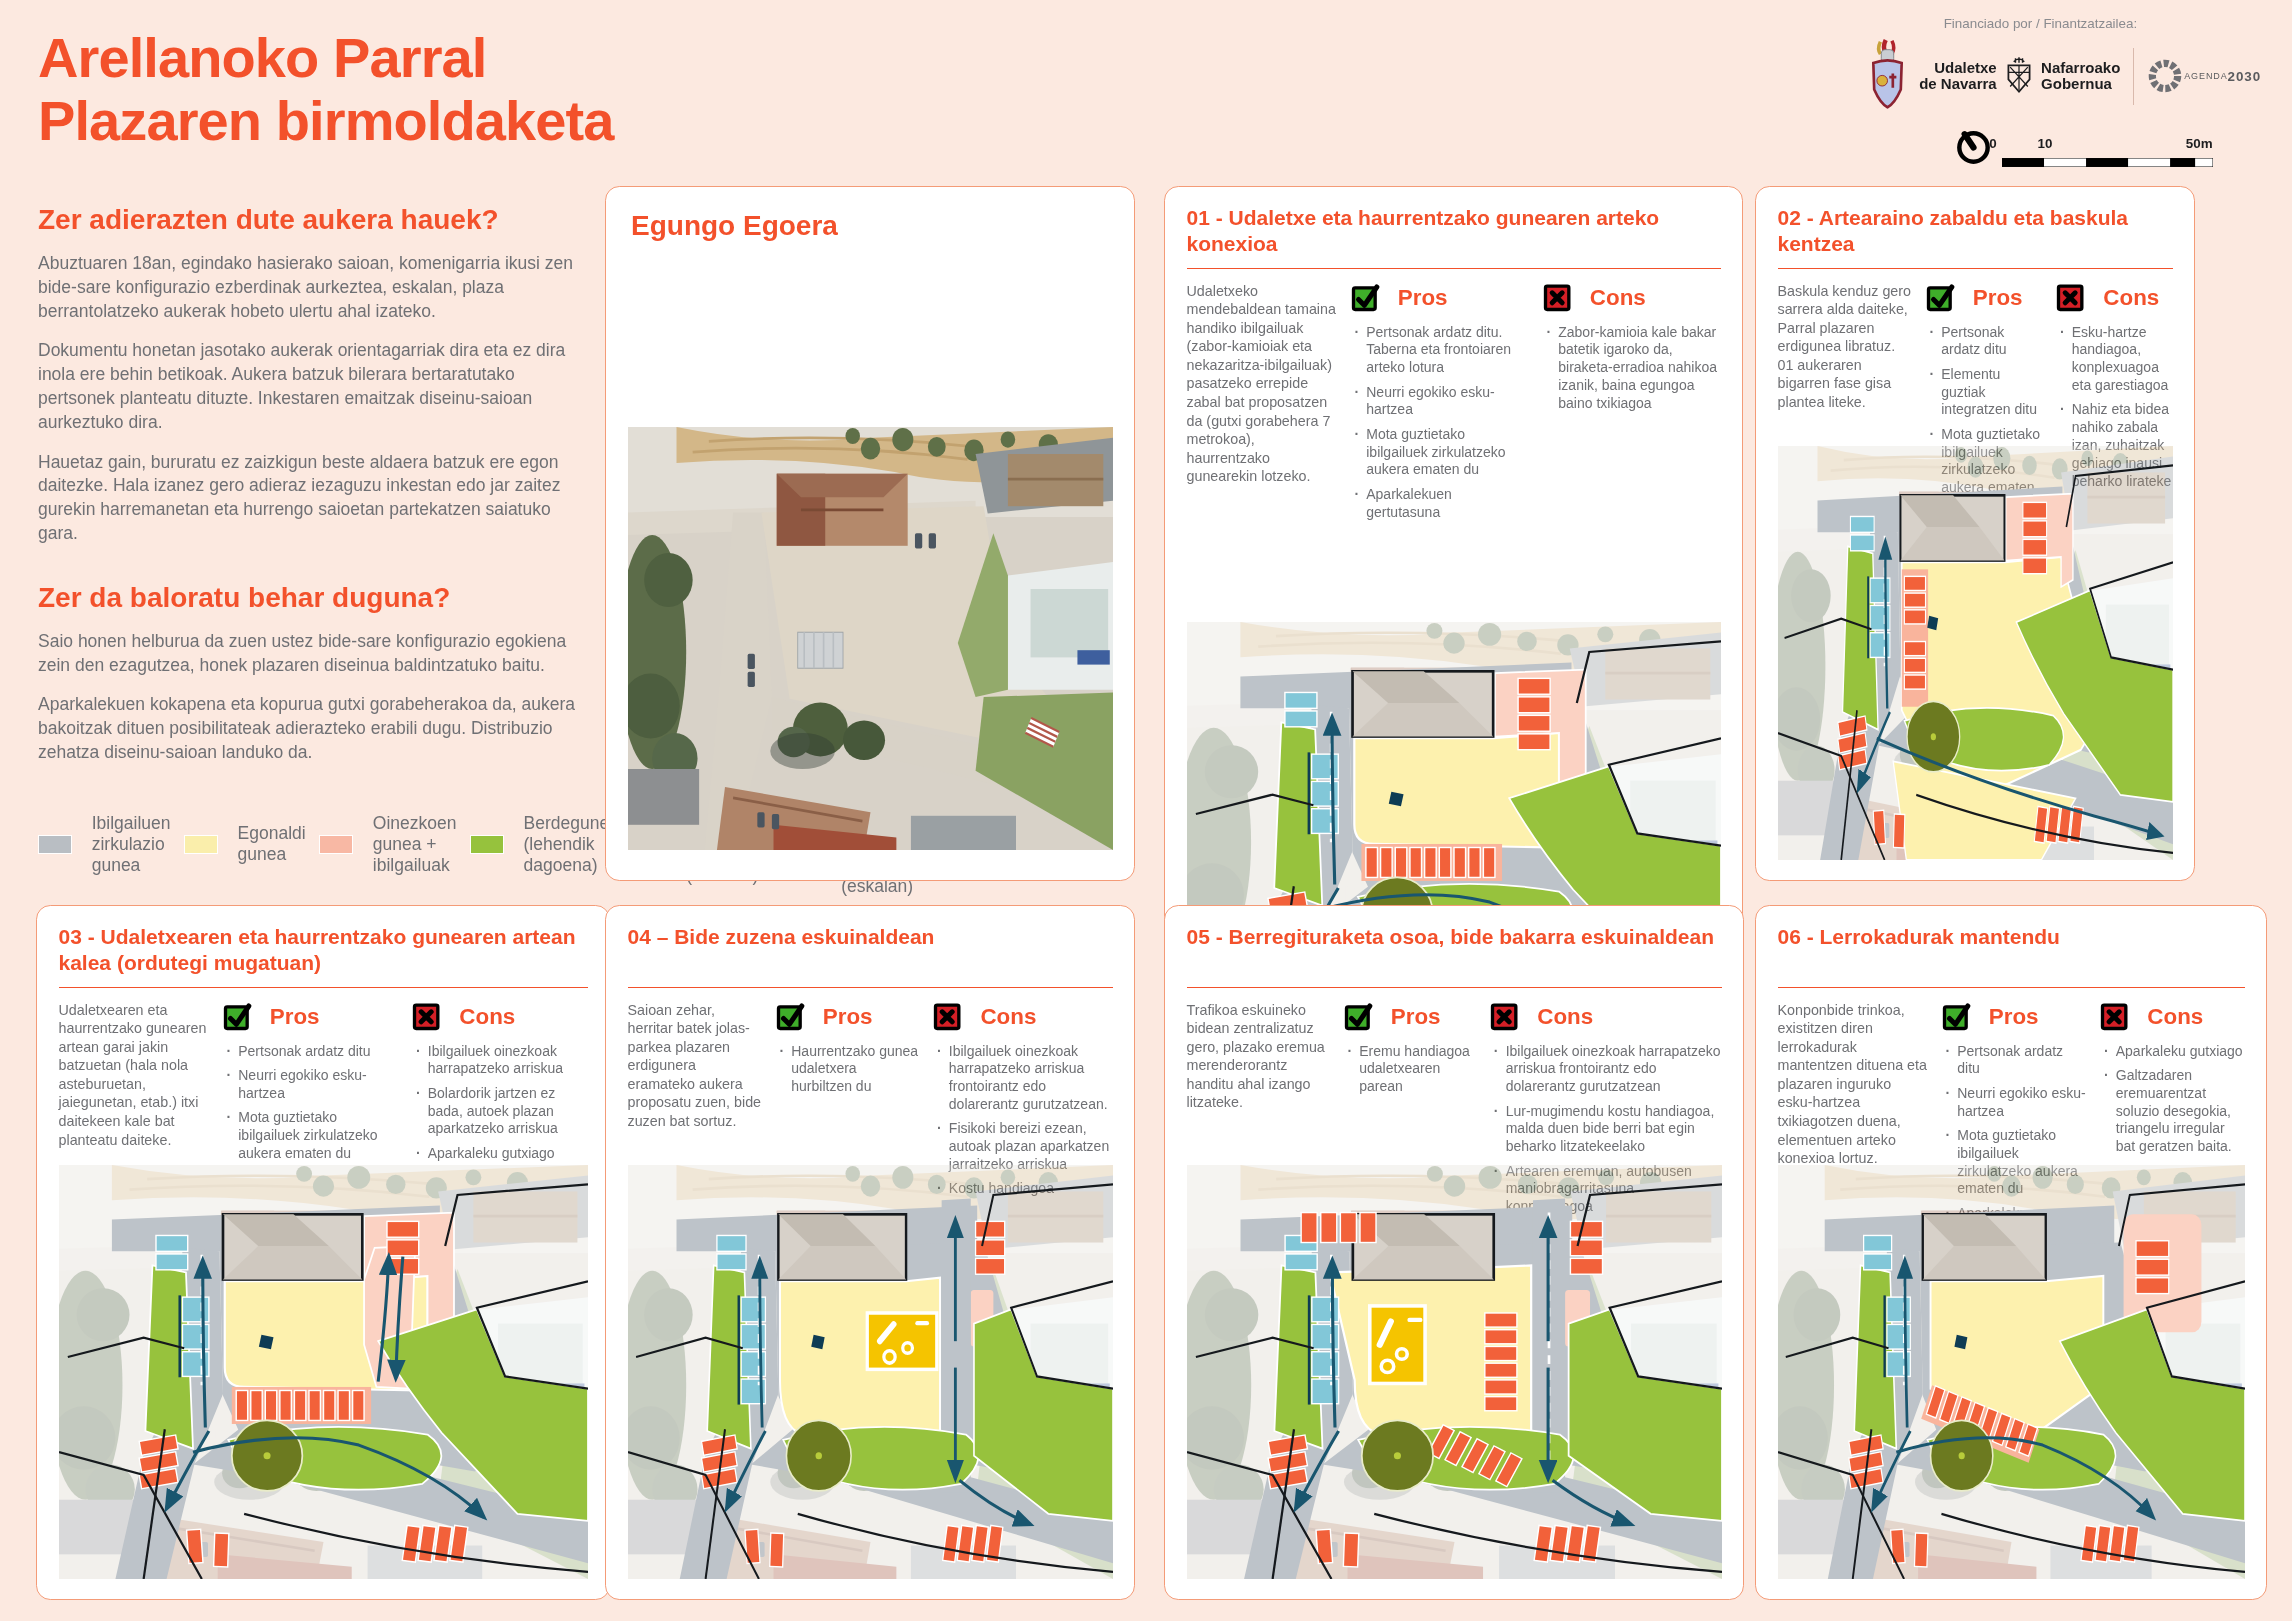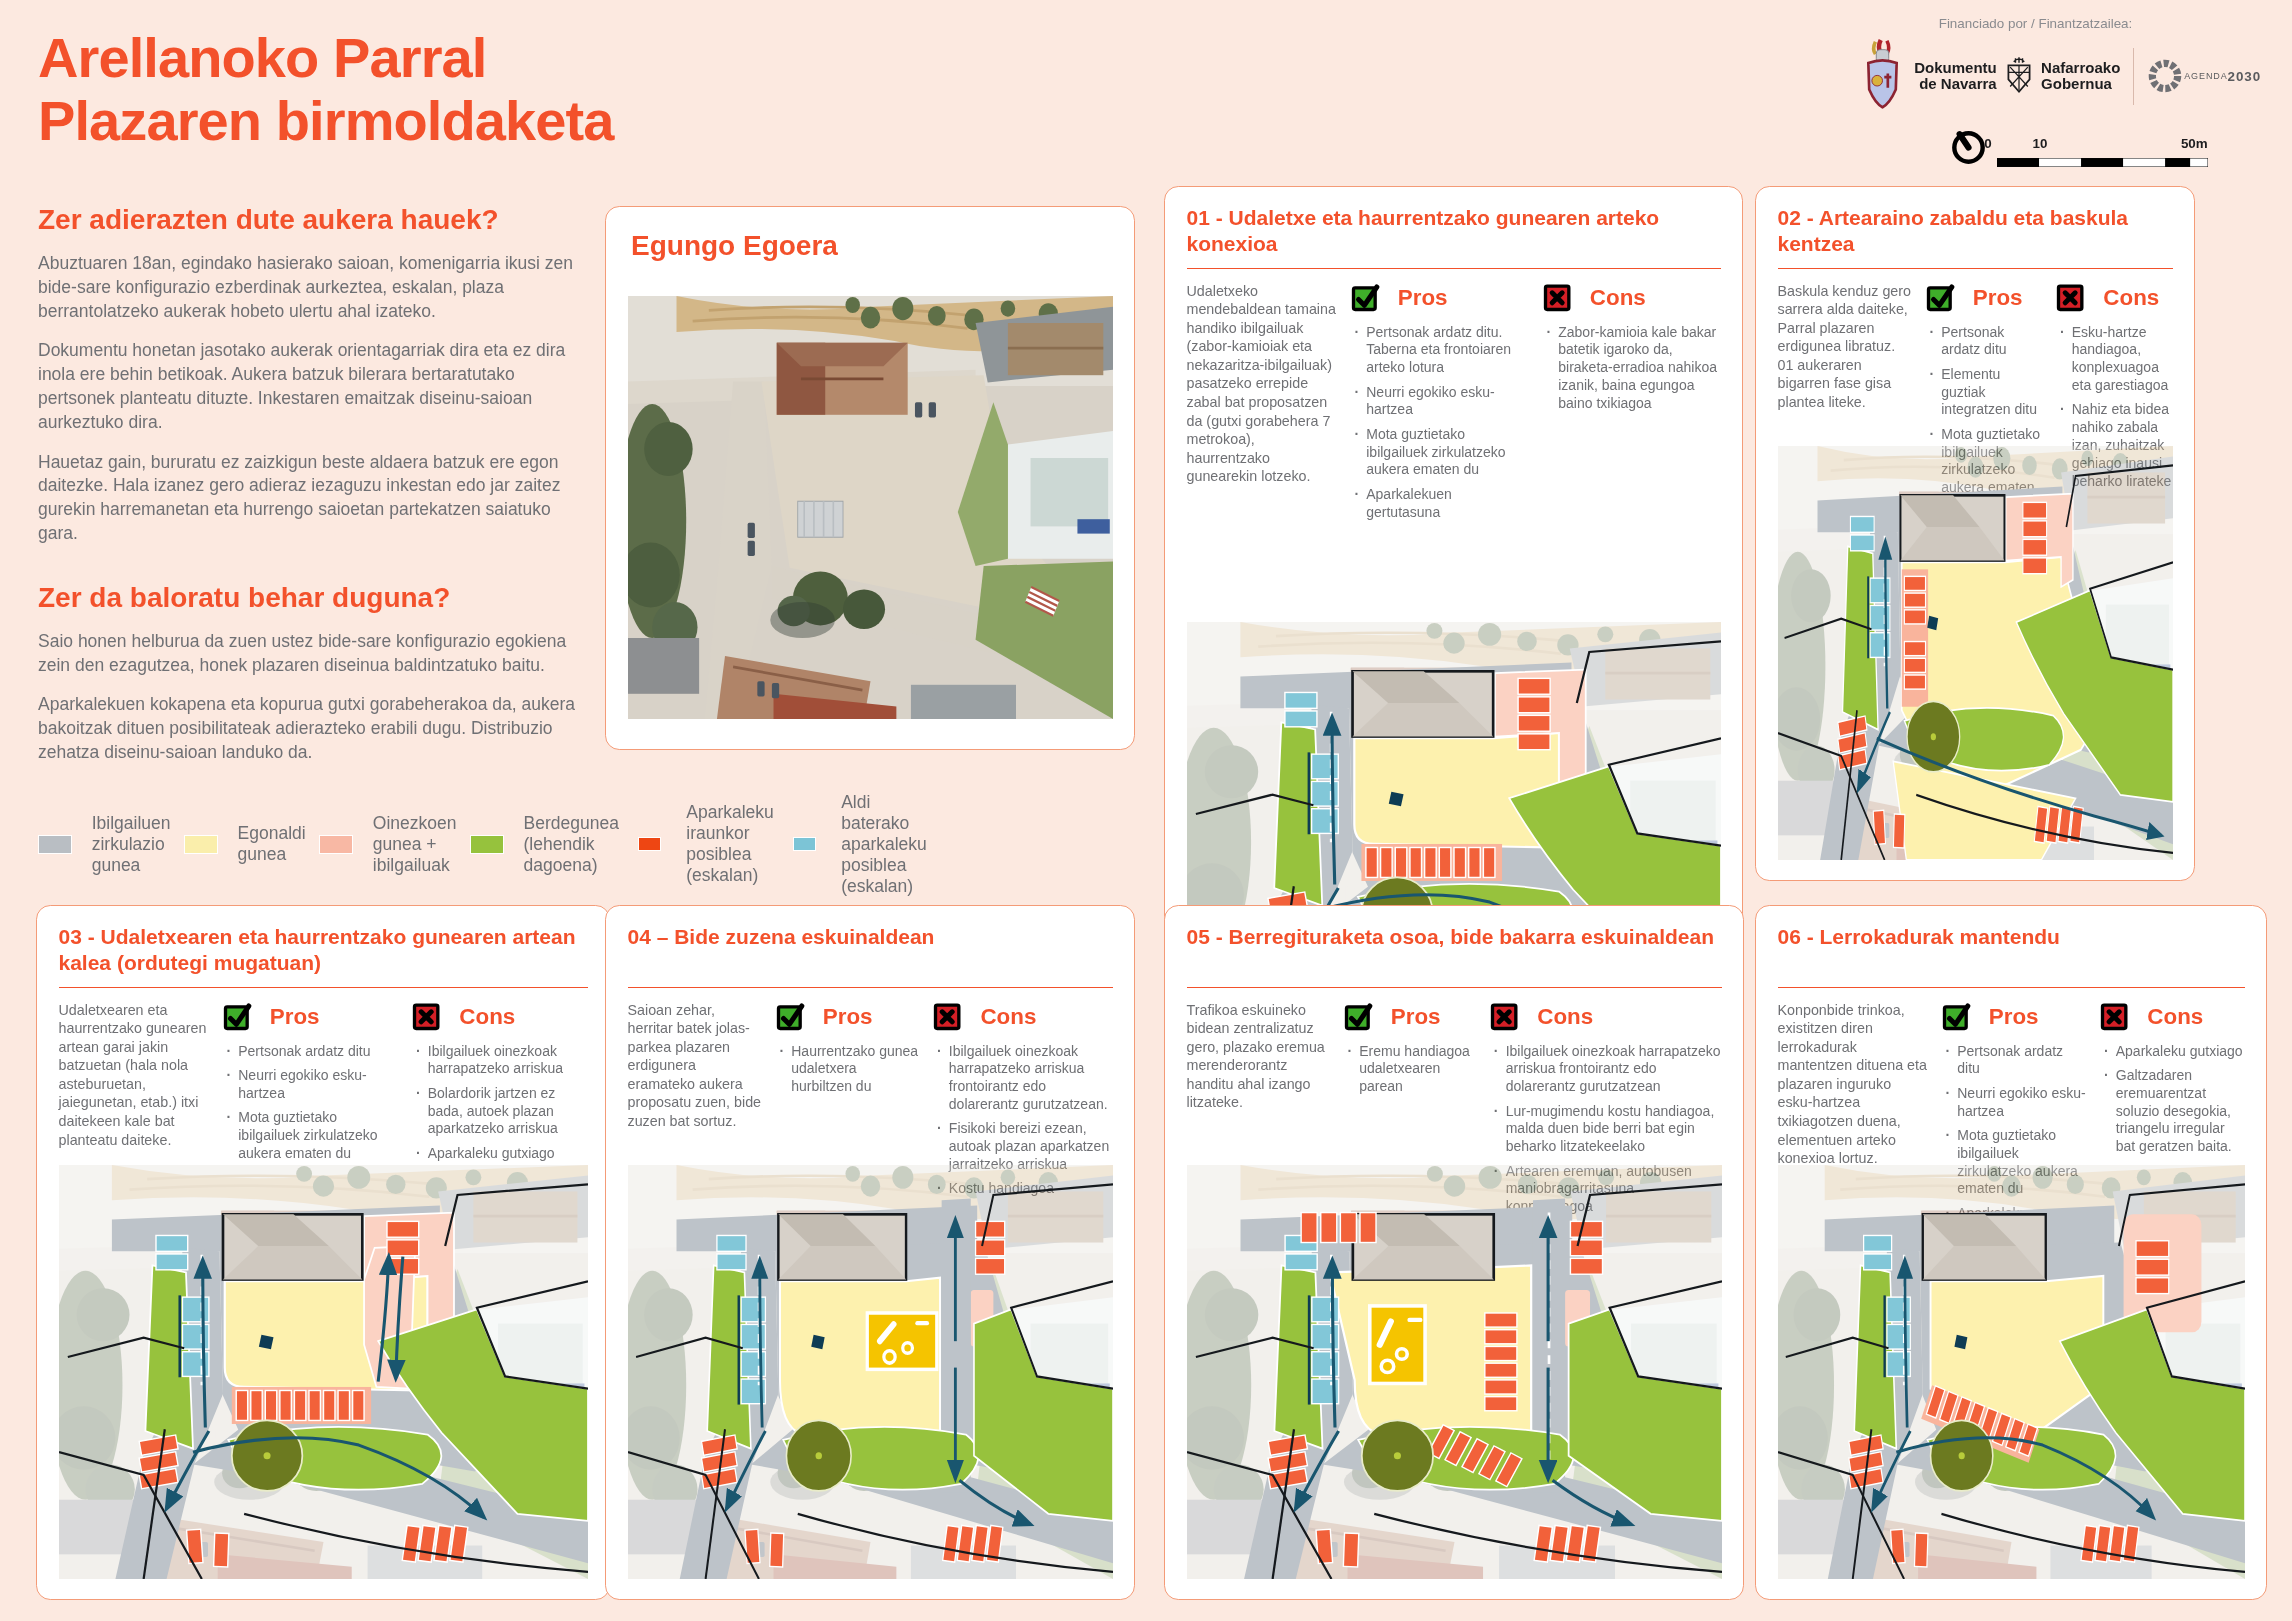--- a/index.html
+++ b/index.html
@@ -29,21 +29,21 @@
   .intro h2{color:#f3512b;font-size:28px;margin:0 0 16px 0;font-weight:bold;}
   .intro h2.second{margin-top:36px;}
   .intro p{color:#6f7074;font-size:17.5px;line-height:1.36;margin:0 0 16px 0;}
   .legend{margin-top:27px;display:flex;flex-direction:row;gap:13.4px;}
   .legend-row{display:flex;align-items:center;gap:19.7px;}
   .swatch{width:32px;height:17px;border:1.8px solid #fff;flex:0 0 auto;}
   .swatch.small{width:21.5px;height:11.6px;margin-left:5.4px;margin-right:5.4px;}
   .legend-label{font-size:17.5px;color:#6f7074;}
   
   .panel{position:absolute;background:#fff;border:1.8px solid #f49b77;border-radius:14.3px;box-sizing:border-box;}
-  .panel.current{left:605px;top:186px;width:530px;height:544px;margin-top:20px;}
+  .panel.current{left:605px;top:186px;width:530px;height:695px;}
   .panel.opt1{left:1164px;top:186px;width:579px;height:871px;}
   .panel.opt2{left:1755px;top:186px;width:440px;height:695px;}
   .panel.opt3{left:36px;top:905px;width:574px;height:695px;}
   .panel.opt4{left:605px;top:905px;width:530px;height:695px;}
   .panel.opt5{left:1164px;top:905px;width:580px;height:695px;}
   .panel.opt6{left:1755px;top:905px;width:512px;height:695px;}
   .cur-title{color:#f3512b;font-size:28px;font-weight:bold;padding:23px 25px 0 25px;}
   .photo{position:absolute;left:21.5px;right:21.5px;bottom:30px;height:423px;}
   .photo svg,.map svg{width:100%;height:100%;display:block;}
   .opt-inner{padding:18px 21.5px 0 21.5px;}
@@ -77,21 +77,21 @@
           <path d="M20,2 Q16,10 20,17" stroke="#b0242c" stroke-width="5" fill="none"></path>
           <path d="M27,3 Q31,11 27,18" stroke="#b0242c" stroke-width="4" fill="none"></path>
           <rect x="15" y="13" width="14" height="14" rx="4" fill="#c9cdd2" stroke="#7b7f85"></rect>
           <path d="M6,28 Q22,22 38,28 L37,58 Q30,74 22,78 Q14,74 7,58 Z" fill="#b9c4e8" stroke="#8c2332" stroke-width="3"></path>
           <circle cx="16" cy="48" r="6" fill="#d9b23c" stroke="#8c2332"></circle>
           <path d="M28,40 v16 M24,44 h8" stroke="#8c2332" stroke-width="3"></path>
         </svg>
       </span>
       <div class="gov-block">
         <div class="gov-txt right-al">
-          <div>Dokumentu</div>
+          <div>Udaletxe</div>
           <div>de Navarra</div>
         </div>
         <span>
           <svg width="30" height="38" viewBox="0 0 34 42">
             <path d="M11,6 q6,-6 12,0 M13,2 v5 M17,1 v6 M21,2 v5" stroke="#1d1d1f" stroke-width="1.6" fill="none"></path>
             <path d="M5,10 h24 v16 q-12,14 -12,14 q-12,-14 -12,-14 Z" fill="none" stroke="#1d1d1f" stroke-width="2"></path>
             <path d="M17,10 v28 M5,18 h24 M7,12 L27,34 M27,12 L7,34" stroke="#1d1d1f" stroke-width="1.4"></path>
           </svg>
         </span>
         <div class="gov-txt">

